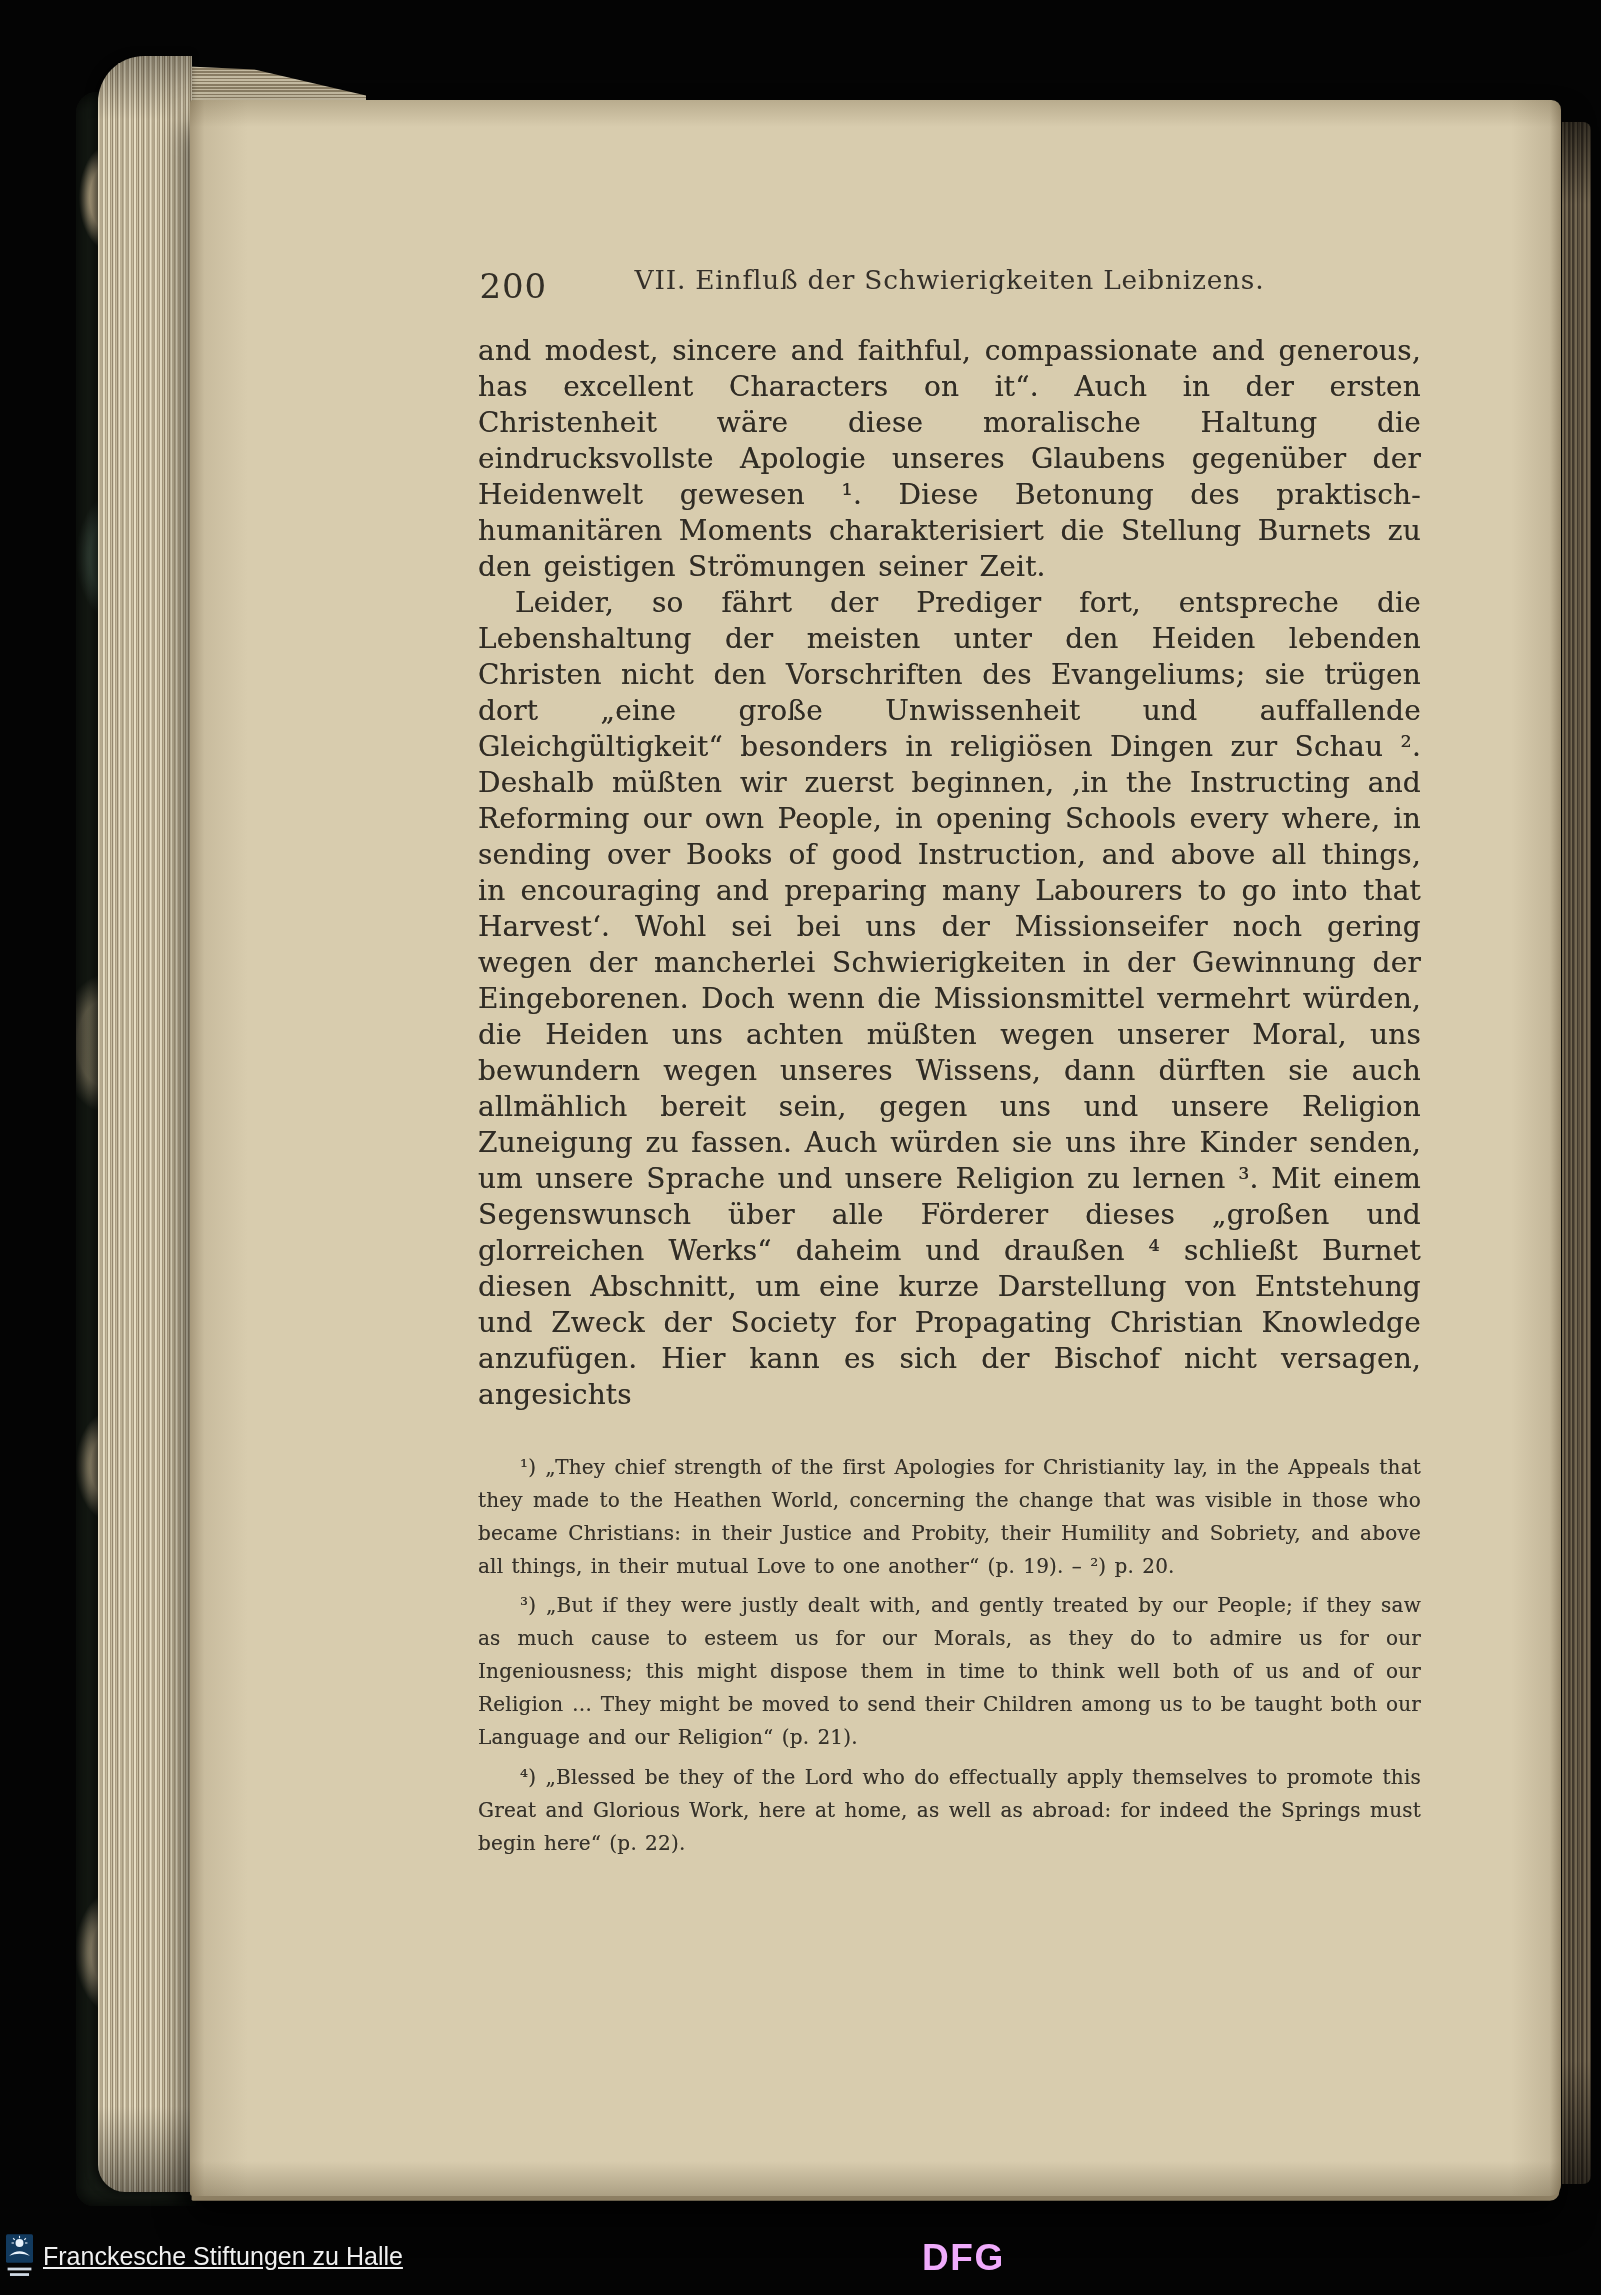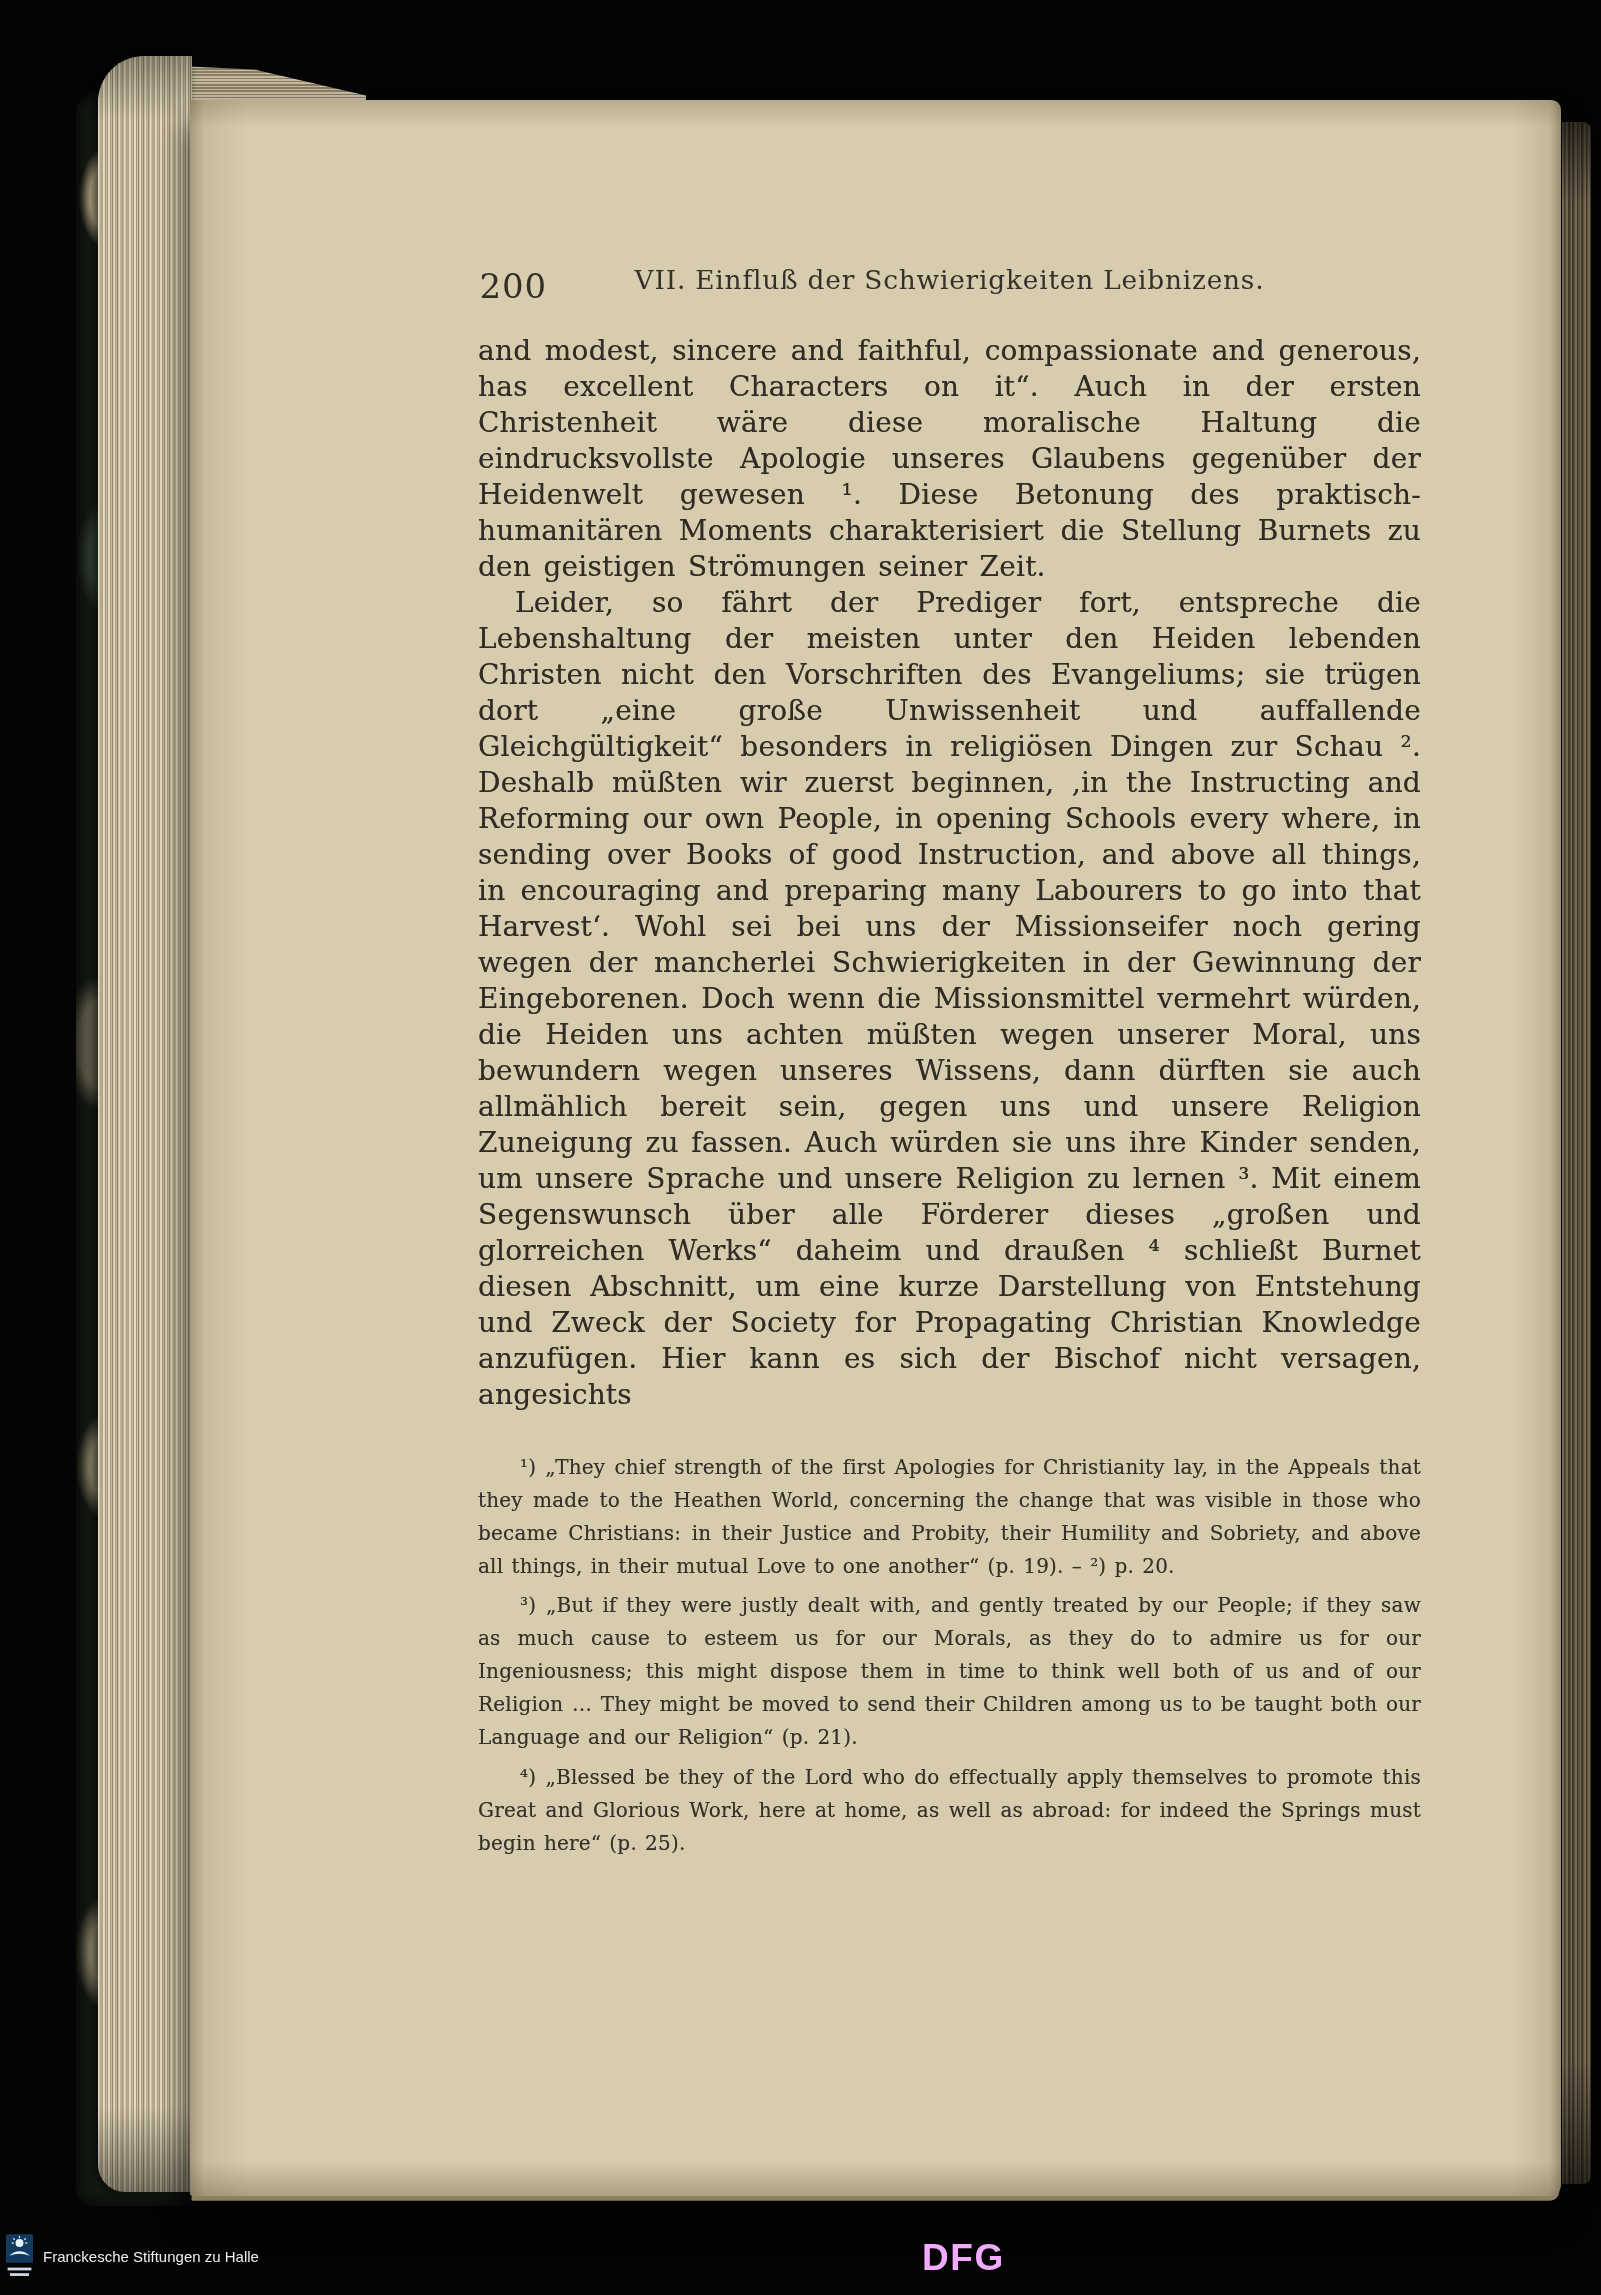--- a/index.html
+++ b/index.html
@@ -91,21 +91,21 @@
     margin:0 0 6.4px 0; font-size:20px; line-height:33px; text-align:justify;
     text-indent:42px; letter-spacing:0.2px; word-spacing:1.6px; color:#35312a;
     text-shadow:0 0 0.4px rgba(42,36,26,.5);
   }
 
   
   .footer-bar { position:absolute; left:0; top:2224px; width:1601px; height:71px; }
   .inst-logo { position:absolute; left:6.4px; top:9.6px; display:flex; align-items:center; gap:9.6px; }
   .inst-emblem { display:block; }
   .inst-text {
-    font-family:"Liberation Sans", sans-serif; font-size:15px; color:#f0f0f0;
+    font-family:"Liberation Sans", sans-serif; font-size:25px; color:#f0f0f0;text-decoration:underline;
   }
   .dfg-logo {
     position:absolute; left:922px; top:13px;
     font-family:"Liberation Sans", sans-serif; font-weight:bold;
     font-size:37px; letter-spacing:1.6px; color:#f0abfc;
   }
 </style>
 </head>
 <body>
 
@@ -123,21 +123,21 @@
           <span class="page-number">200</span>
           <span class="running-title">VII. Einfluß der Schwierigkeiten Leibnizens.</span>
         </div>
 
         <p class="para">and modest, sincere and faithful, compassionate and generous, has excellent Characters on it“. Auch in der ersten Christenheit wäre diese moralische Haltung die eindrucksvollste Apologie unseres Glaubens gegenüber der Heidenwelt gewesen ¹. Diese Betonung des praktisch-humanitären Moments charakterisiert die Stellung Burnets zu den geistigen Strömungen seiner Zeit.</p>
         <p class="para indent">Leider, so fährt der Prediger fort, entspreche die Lebenshaltung der meisten unter den Heiden lebenden Christen nicht den Vorschriften des Evangeliums; sie trügen dort „eine große Unwissenheit und auffallende Gleichgültigkeit“ besonders in religiösen Dingen zur Schau ². Deshalb müßten wir zuerst beginnen, ‚in the Instructing and Reforming our own People, in opening Schools every where, in sending over Books of good Instruction, and above all things, in encouraging and preparing many Labourers to go into that Harvest‘. Wohl sei bei uns der Missionseifer noch gering wegen der mancherlei Schwierigkeiten in der Gewinnung der Eingeborenen. Doch wenn die Missionsmittel vermehrt würden, die Heiden uns achten müßten wegen unserer Moral, uns bewundern wegen unseres Wissens, dann dürften sie auch allmählich bereit sein, gegen uns und unsere Religion Zuneigung zu fassen. Auch würden sie uns ihre Kinder senden, um unsere Sprache und unsere Religion zu lernen ³. Mit einem Segenswunsch über alle Förderer dieses „großen und glorreichen Werks“ daheim und draußen ⁴ schließt Burnet diesen Abschnitt, um eine kurze Darstellung von Entstehung und Zweck der Society for Propagating Christian Knowledge anzufügen. Hier kann es sich der Bischof nicht versagen, angesichts</p>
 
         <div class="footnotes">
           <p class="fn">¹) „They chief strength of the first Apologies for Christianity lay, in the Appeals that they made to the Heathen World, concerning the change that was visible in those who became Christians: in their Justice and Probity, their Humility and Sobriety, and above all things, in their mutual Love to one another“ (p. 19). – ²) p. 20.</p>
           <p class="fn">³) „But if they were justly dealt with, and gently treated by our People; if they saw as much cause to esteem us for our Morals, as they do to admire us for our Ingeniousness; this might dispose them in time to think well both of us and of our Religion … They might be moved to send their Children among us to be taught both our Language and our Religion“ (p. 21).</p>
-          <p class="fn">⁴) „Blessed be they of the Lord who do effectually apply themselves to promote this Great and Glorious Work, here at home, as well as abroad: for indeed the Springs must begin here“ (p. 25).</p>
+          <p class="fn">⁴) „Blessed be they of the Lord who do effectually apply themselves to promote this Great and Glorious Work, here at home, as well as abroad: for indeed the Springs must begin here“ (p. 22).</p>
         </div>
 
       </div>
     </div>
 
     <div class="page-stack-right"></div>
   </div>
 
   <div class="footer-bar">
     <div class="inst-logo">

